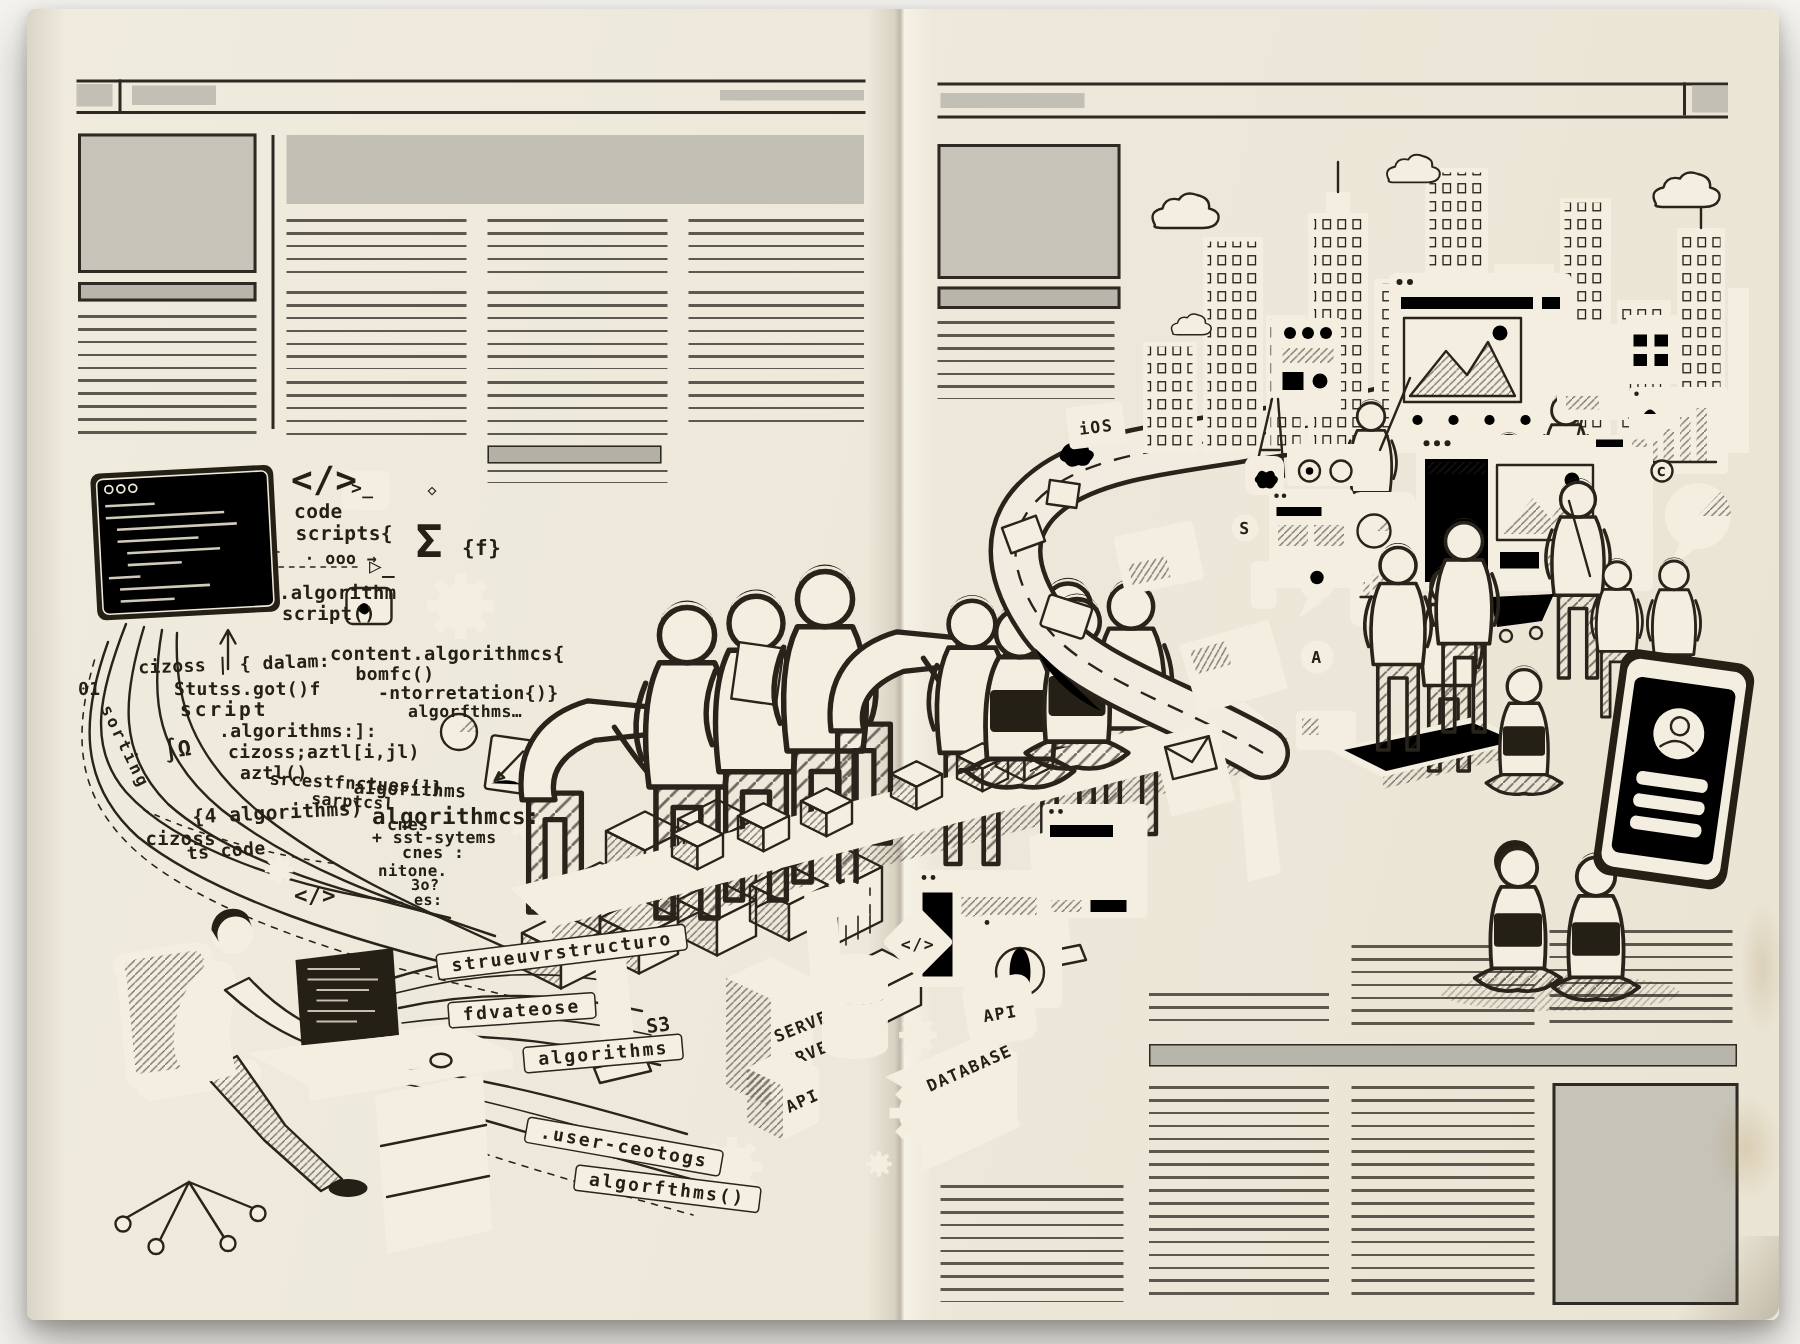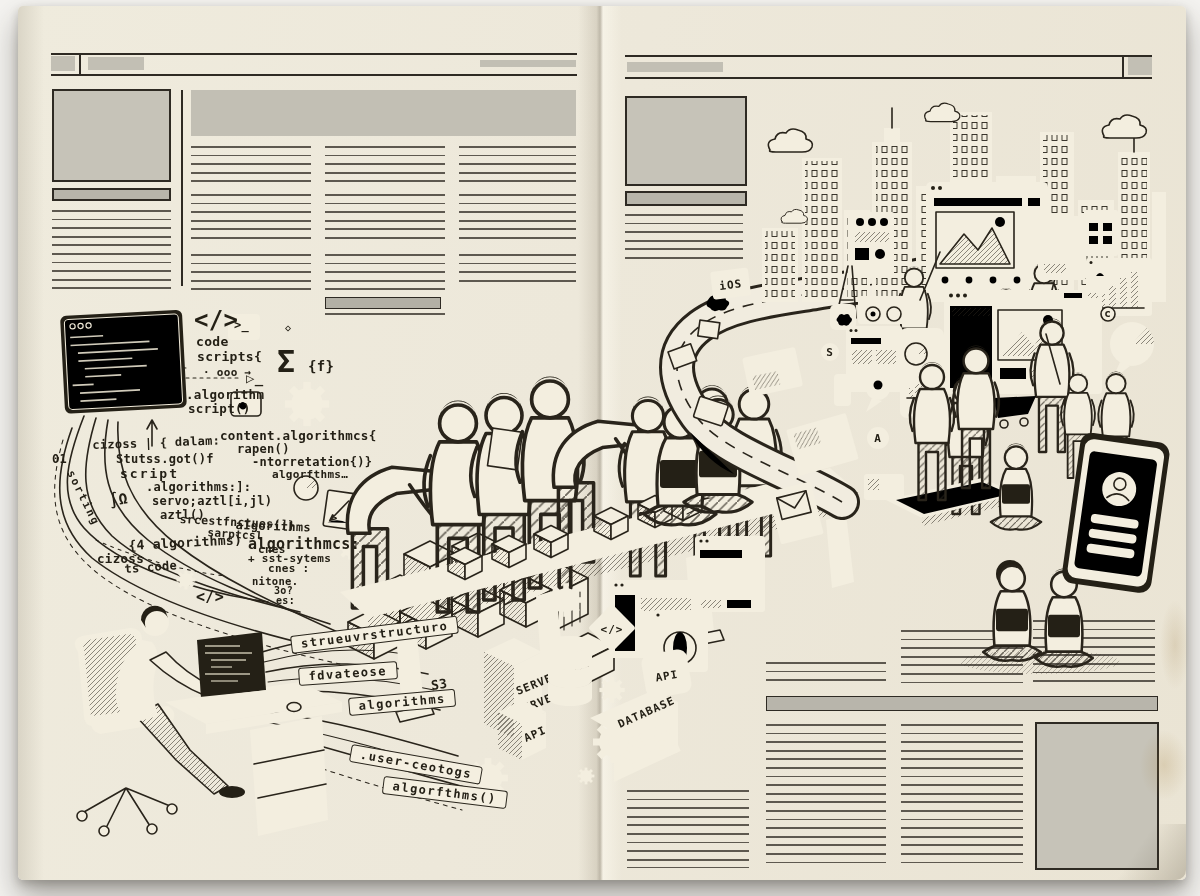--- a/index.html
+++ b/index.html
@@ -724,34 +724,34 @@
   <span class="cw" style="left:308px;top:358px;font-size:14px">{f}</span>
   <span class="cw" style="left:186px;top:387px;font-size:12.5px">.algorithm</span>
   <span class="cw" style="left:188px;top:401px;font-size:12.5px">script()</span>
   <span class="cw" style="left:285px;top:322px;font-size:10px">◇</span>
   <span class="cw" style="left:196px;top:588px;font-size:15px">&lt;/&gt;</span>
 
   <span class="cw" style="left:92px;top:438px;font-size:12px;transform:rotate(-2deg)">cizoss | { dalam:</span>
   <span class="cw" style="left:116px;top:452px;font-size:12px">Stutss.got()f</span>
   <span class="cw" style="left:120px;top:466px;font-size:13px;letter-spacing:2px">script</span>
   <span class="cw" style="left:146px;top:480px;font-size:12px">.algorithms:]:</span>
-  <span class="cw" style="left:152px;top:494px;font-size:12px">servo;aztl[i,jl)</span>
+  <span class="cw" style="left:152px;top:494px;font-size:12px">cizoss;aztl[i,jl)</span>
   <span class="cw" style="left:160px;top:508px;font-size:12px">aztl()</span>
   <span class="cw" style="left:180px;top:512px;font-size:11.5px;transform:rotate(3deg)">srcestfnctues(]}</span>
   <span class="cw" style="left:208px;top:526px;font-size:11px;transform:rotate(4deg)">sarptcsl</span>
   <span class="cw" style="left:236px;top:518px;font-size:12px;transform:rotate(2deg)">aIgorithms</span>
   <span class="cw" style="left:248px;top:535px;font-size:15px">algorithmcs:</span>
   <span class="cw" style="left:258px;top:543px;font-size:11px">cnes</span>
   <span class="cw" style="left:248px;top:552px;font-size:11px">+ sst-sytems</span>
   <span class="cw" style="left:268px;top:562px;font-size:11px">cnes :</span>
   <span class="cw" style="left:252px;top:575px;font-size:10.5px">nitone.</span>
   <span class="cw" style="left:274px;top:585px;font-size:10px">3o?</span>
   <span class="cw" style="left:276px;top:595px;font-size:10px">es:</span>
   <span class="cw" style="left:220px;top:428px;font-size:12.5px">content.algorithmcs{</span>
-  <span class="cw" style="left:237px;top:442px;font-size:12px">rapen()</span>
+  <span class="cw" style="left:237px;top:442px;font-size:12px">bomfc()</span>
   <span class="cw" style="left:252px;top:455px;font-size:12px">-ntorretation{)}</span>
   <span class="cw" style="left:272px;top:468px;font-size:11px">algorfthms…</span>
   <span class="cw" style="left:128px;top:538px;font-size:13px;transform:rotate(-3deg)">{4 algorithms)</span>
   <span class="cw" style="left:97px;top:551px;font-size:12.5px">cizoss</span>
   <span class="cw" style="left:124px;top:562px;font-size:12px;transform:rotate(-4deg)">ts code</span>
   <span class="cw" style="left:76px;top:468px;font-size:11px;letter-spacing:2px;transform:rotate(64deg)">sorting</span>
   <span class="cw" style="left:52px;top:452px;font-size:12px">01</span>
   <span class="cw" style="left:108px;top:492px;font-size:15px;transform:rotate(-8deg)">∫Ω</span>
 
   <span class="ribbon" style="left:290px;top:636px;transform:rotate(-7deg)">strueuvrstructuro</span>

